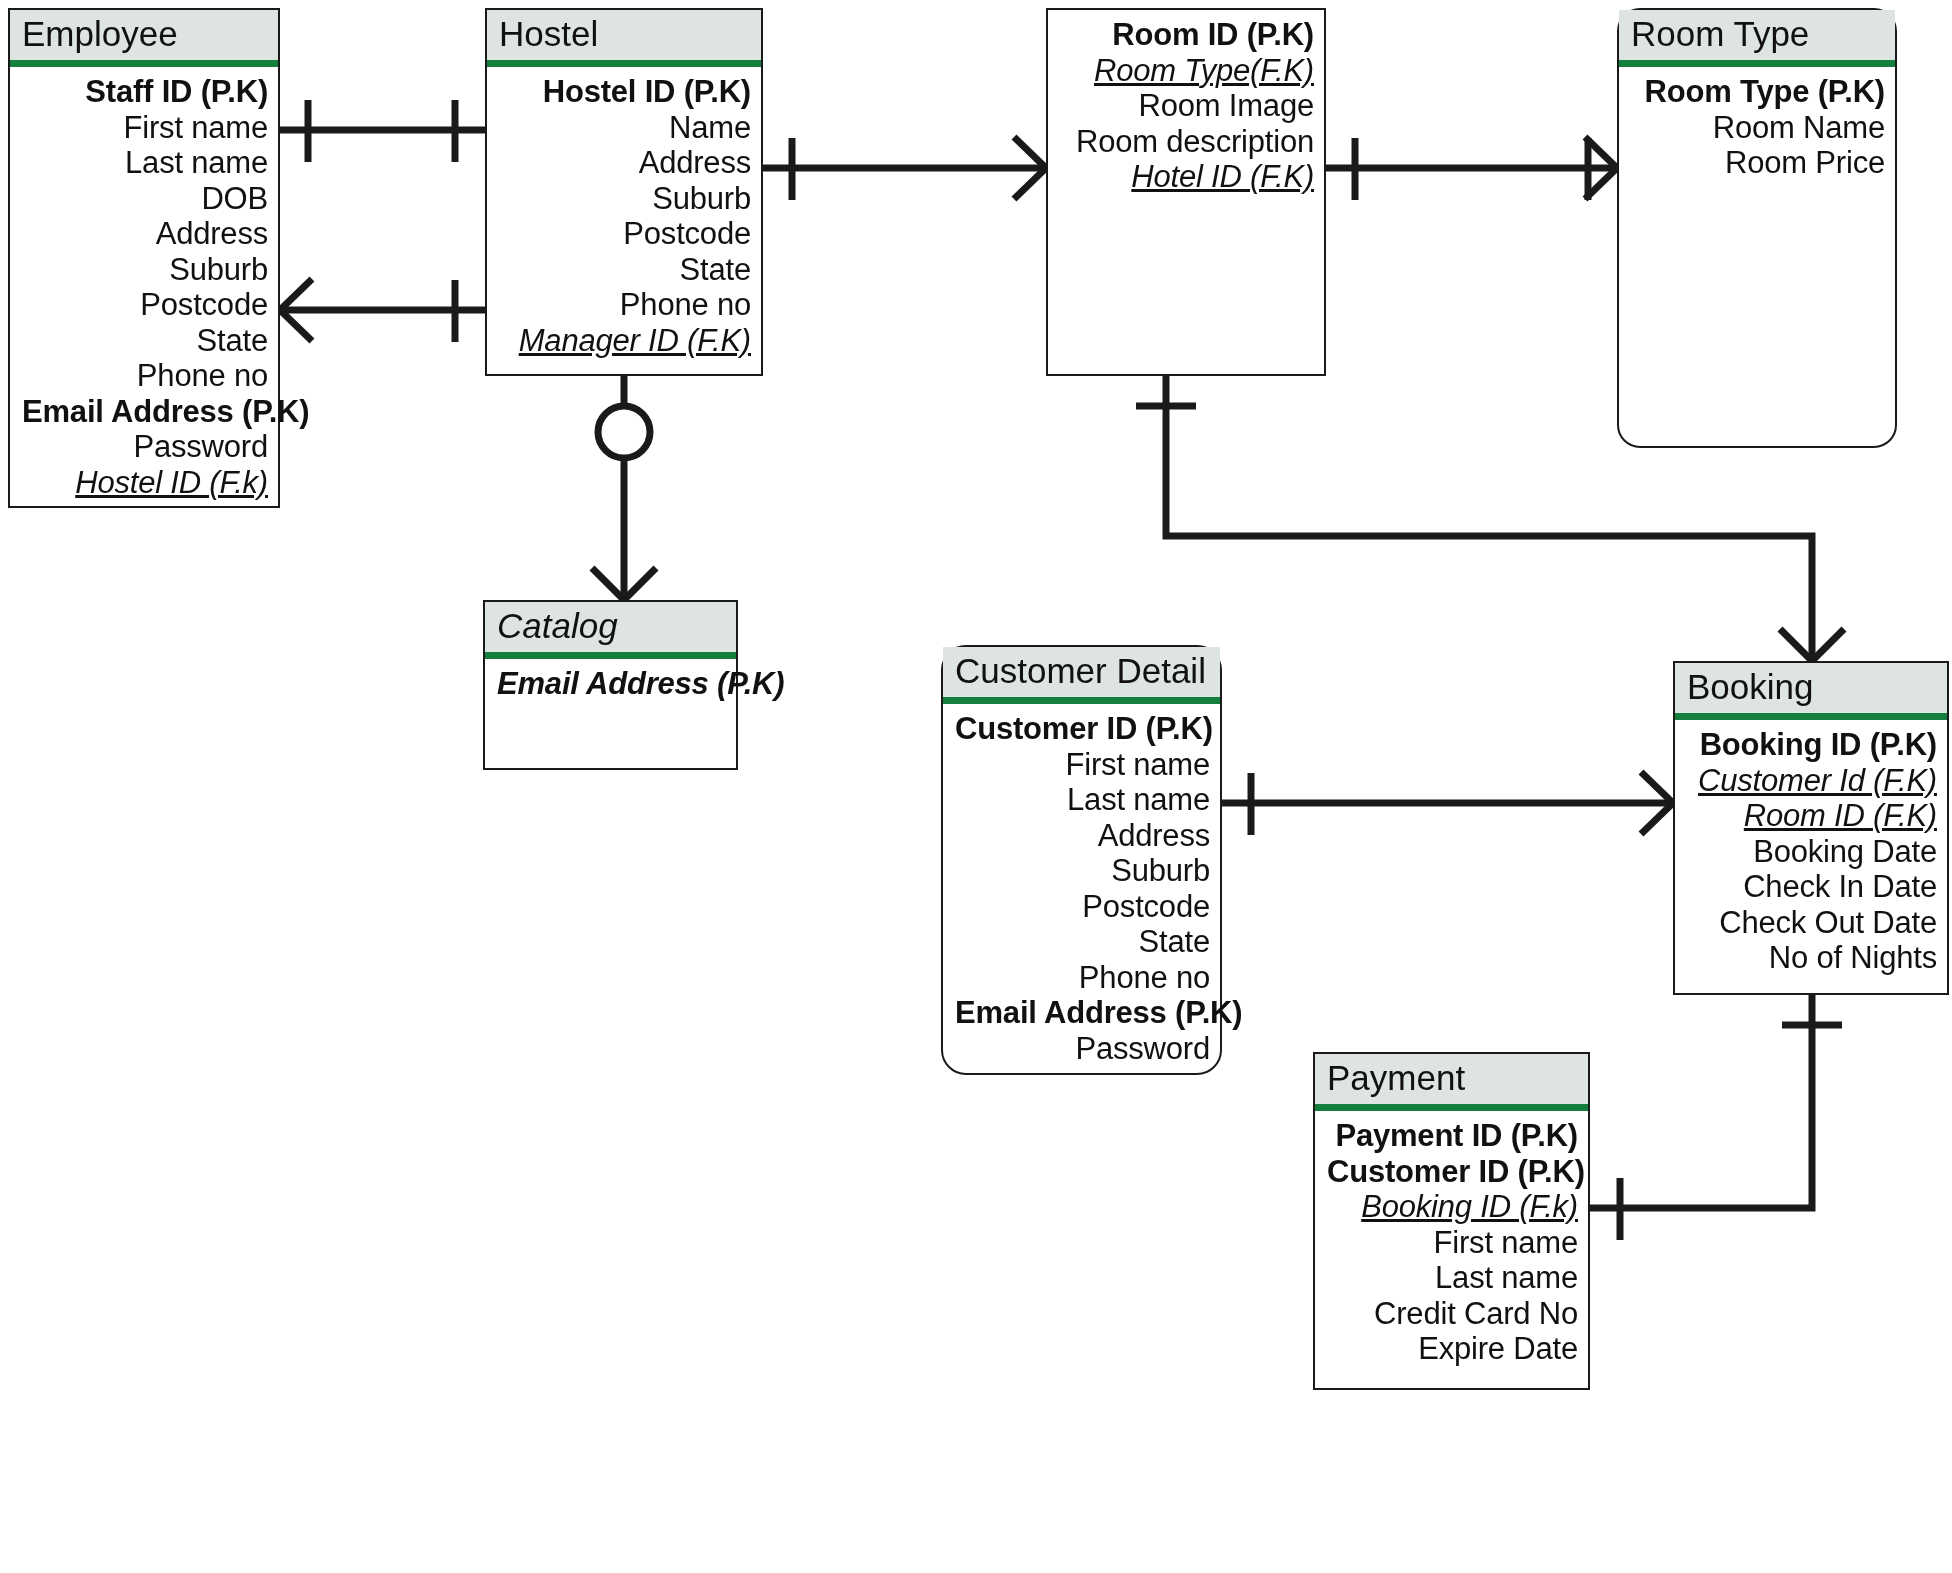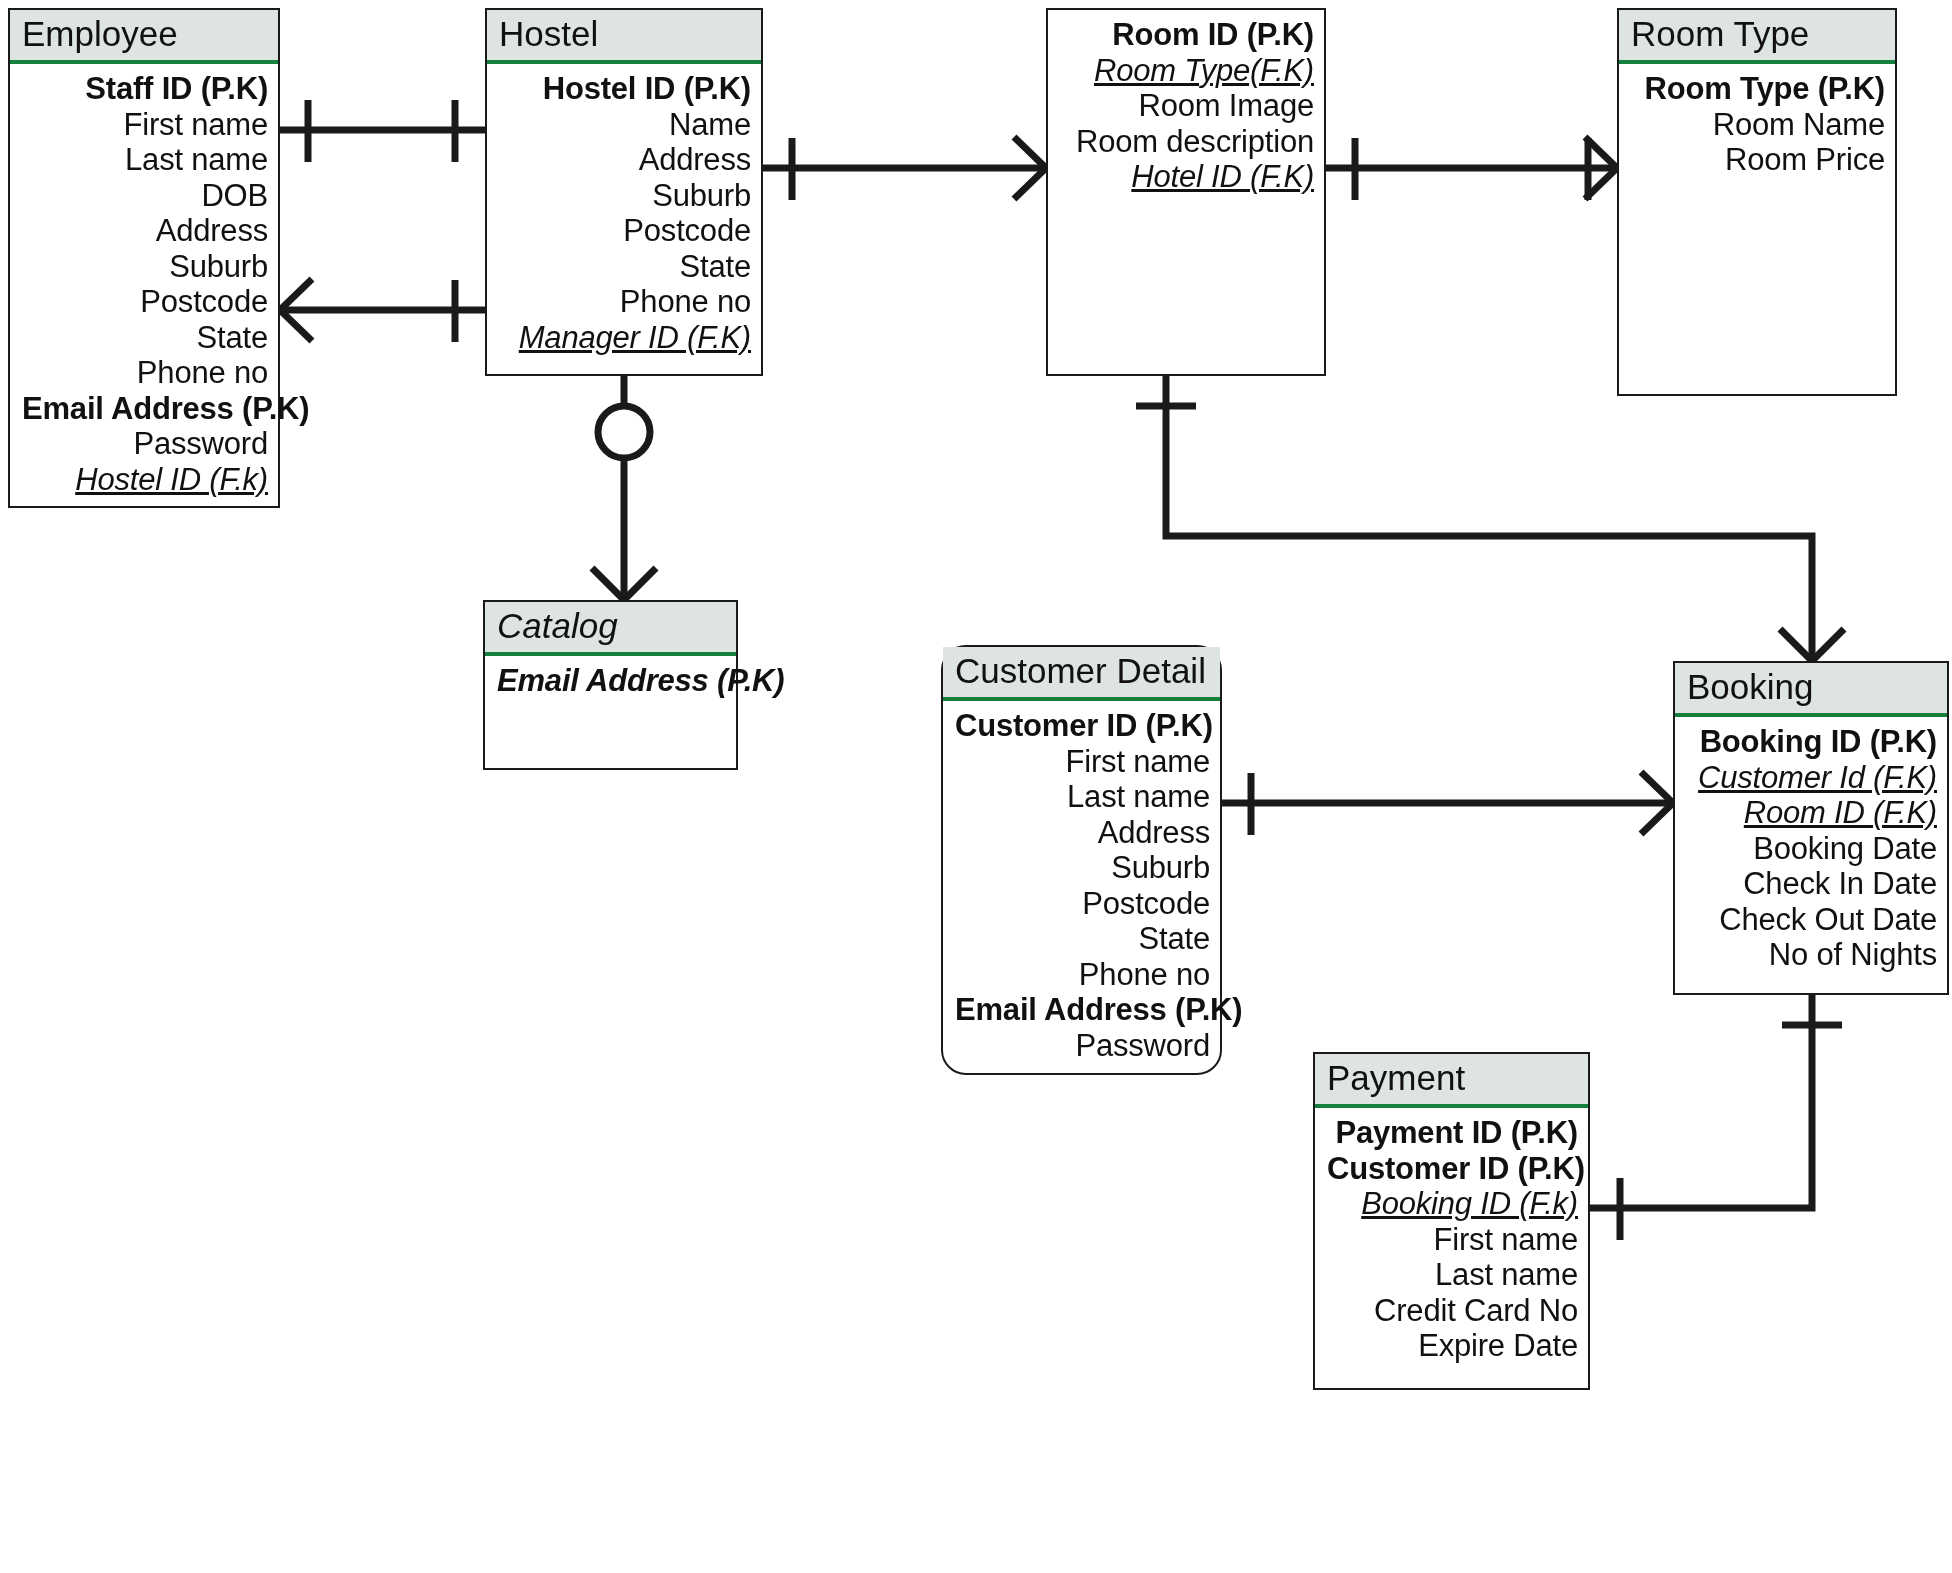--- a/index.html
+++ b/index.html
@@ -29,21 +29,21 @@
   .entity {
     position: absolute;
     box-sizing: border-box;
     border: 2px solid #1a1a1a;
     background: #ffffff;
     z-index: 5;
   }
   .entity-header {
     box-sizing: border-box;
     background: #dde4e2;
-    border-bottom: 4px solid #15803d;
+    border-bottom: 7px solid #15803d;
     font-size: 35px;
     line-height: 1.0;
     color: #111111;
     padding: 6px 10px 9px 12px;
     font-weight: 400;
     white-space: nowrap;
   }
   .attr-list {
     padding: 7px 10px 8px 12px;
     text-align: right;
@@ -171,21 +171,21 @@
   <div class="entity" style="left:1046px; top:8px; width:280px; height:368px;">
     <div class="attr-list">
       <div class="attr pk">Room ID (P.K)</div>
       <div class="attr fk">Room Type(F.K)</div>
       <div class="attr">Room Image</div>
       <div class="attr">Room description</div>
       <div class="attr fk">Hotel  ID (F.K)</div>
     </div>
   </div>
 
-  <div class="entity" style="left:1617px; top:8px; width:280px; height:388px;">
+  <div class="entity" style="left:1617px; top:8px; width:280px; height:440px;border-radius:23px;">
     <div class="entity-header">Room Type</div>
     <div class="attr-list">
       <div class="attr pk">Room Type (P.K)</div>
       <div class="attr">Room Name</div>
       <div class="attr">Room Price</div>
     </div>
   </div>
 
   <div class="entity" style="left:483px; top:600px; width:255px; height:170px;font-style:italic;">
     <div class="entity-header">Catalog</div>

